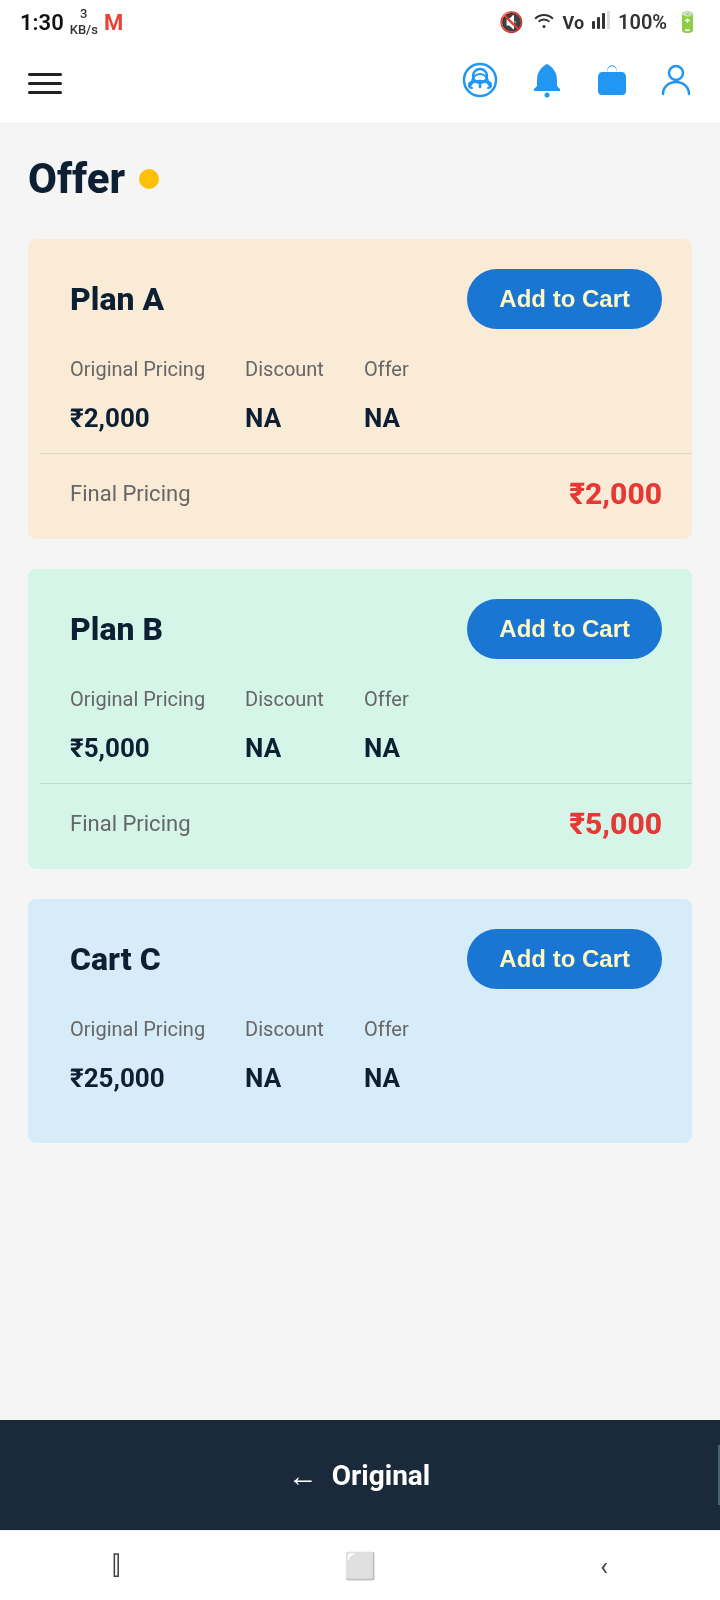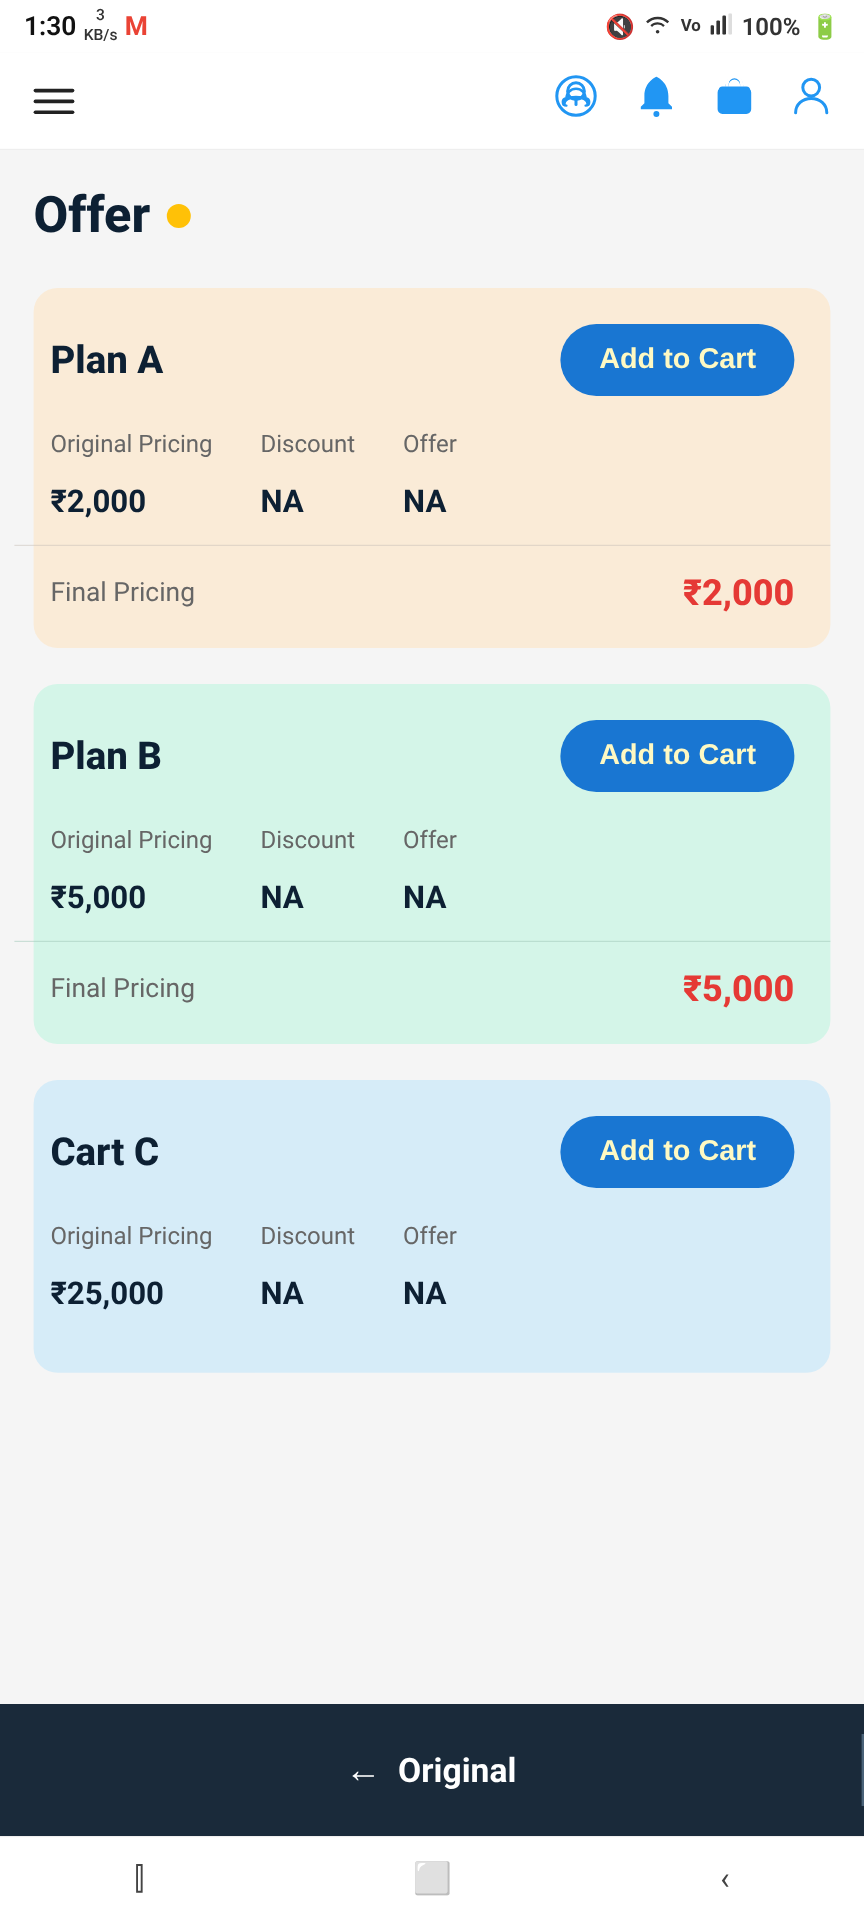--- a/index.html
+++ b/index.html
@@ -103,22 +103,22 @@
     .title-dot {
       width: 20px;
       height: 20px;
       background: #FFC107;
       border-radius: 50%;
       display: inline-block;
     }
 
     
     .plan-card {
-      border-radius: 20px;
-      padding: 30px 30px 0 14px;
+      border-radius: 8px;
+      padding: 30px 30px 0 42px;
       margin-bottom: 30px;
     }
     .plan-card.plan-a { background: #faebd7; }
     .plan-card.plan-b { background: #d4f5e8; }
     .plan-card.plan-c { background: #d6ecf8; }
 
     .plan-header {
       display: flex;
       align-items: center;
       justify-content: space-between;
@@ -242,21 +242,21 @@
   <div class="status-right">
 
     <span style="font-size:20px;">🔇</span>
     <span>
       <svg width="22" height="18" viewBox="0 0 22 18" fill="none">
         <path d="M11 14a1.5 1.5 0 1 1 0 3 1.5 1.5 0 0 1 0-3z" fill="#333"></path>
         <path d="M11 9.5c1.8 0 3.4.7 4.6 1.9l1.4-1.4A8.5 8.5 0 0 0 11 7.5c-2.4 0-4.5.97-6 2.5l1.4 1.4C7.6 10.2 9.2 9.5 11 9.5z" fill="#333"></path>
         <path d="M11 5C14.2 5 17.1 6.3 19.2 8.4l1.4-1.4A13 13 0 0 0 11 3C7.3 3 3.9 4.5 1.4 7L2.8 8.4C5 6.3 7.8 5 11 5z" fill="#333"></path>
       </svg>
     </span>
-    <span style="font-size:14px;font-weight:700;color:#333;">Vo</span>
+    <span style="font-size:18px;font-weight:700;color:#333;">Vo</span>
     <span>
       <svg width="18" height="18" viewBox="0 0 18 18">
         <rect x="0" y="10" width="3" height="8" fill="#333" rx="1"></rect>
         <rect x="5" y="6" width="3" height="12" fill="#333" rx="1"></rect>
         <rect x="10" y="2" width="3" height="16" fill="#333" rx="1"></rect>
         <rect x="15" y="0" width="3" height="18" fill="#ddd" rx="1"></rect>
       </svg>
     </span>
     <span style="font-size:20px;font-weight:600;">100%</span>
     <span style="font-size:20px;">🔋</span>

